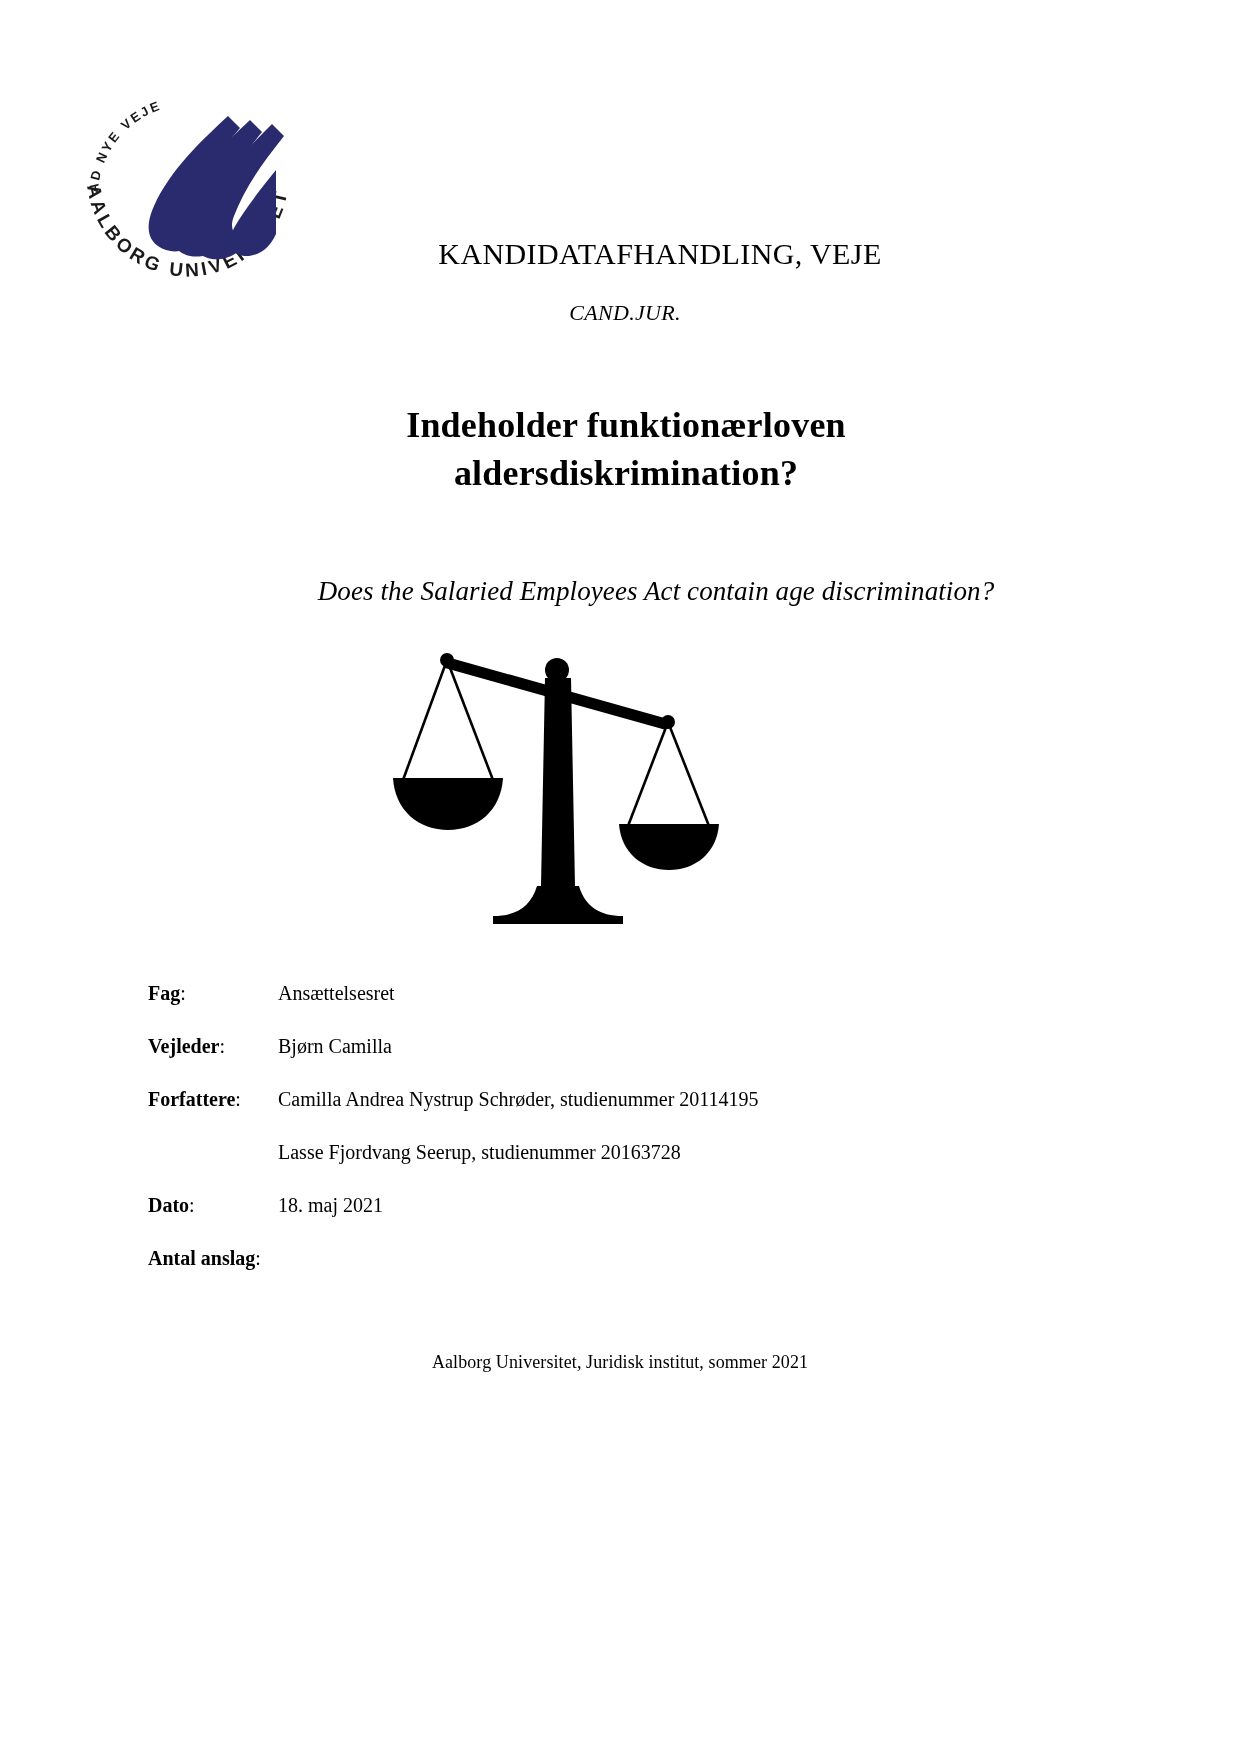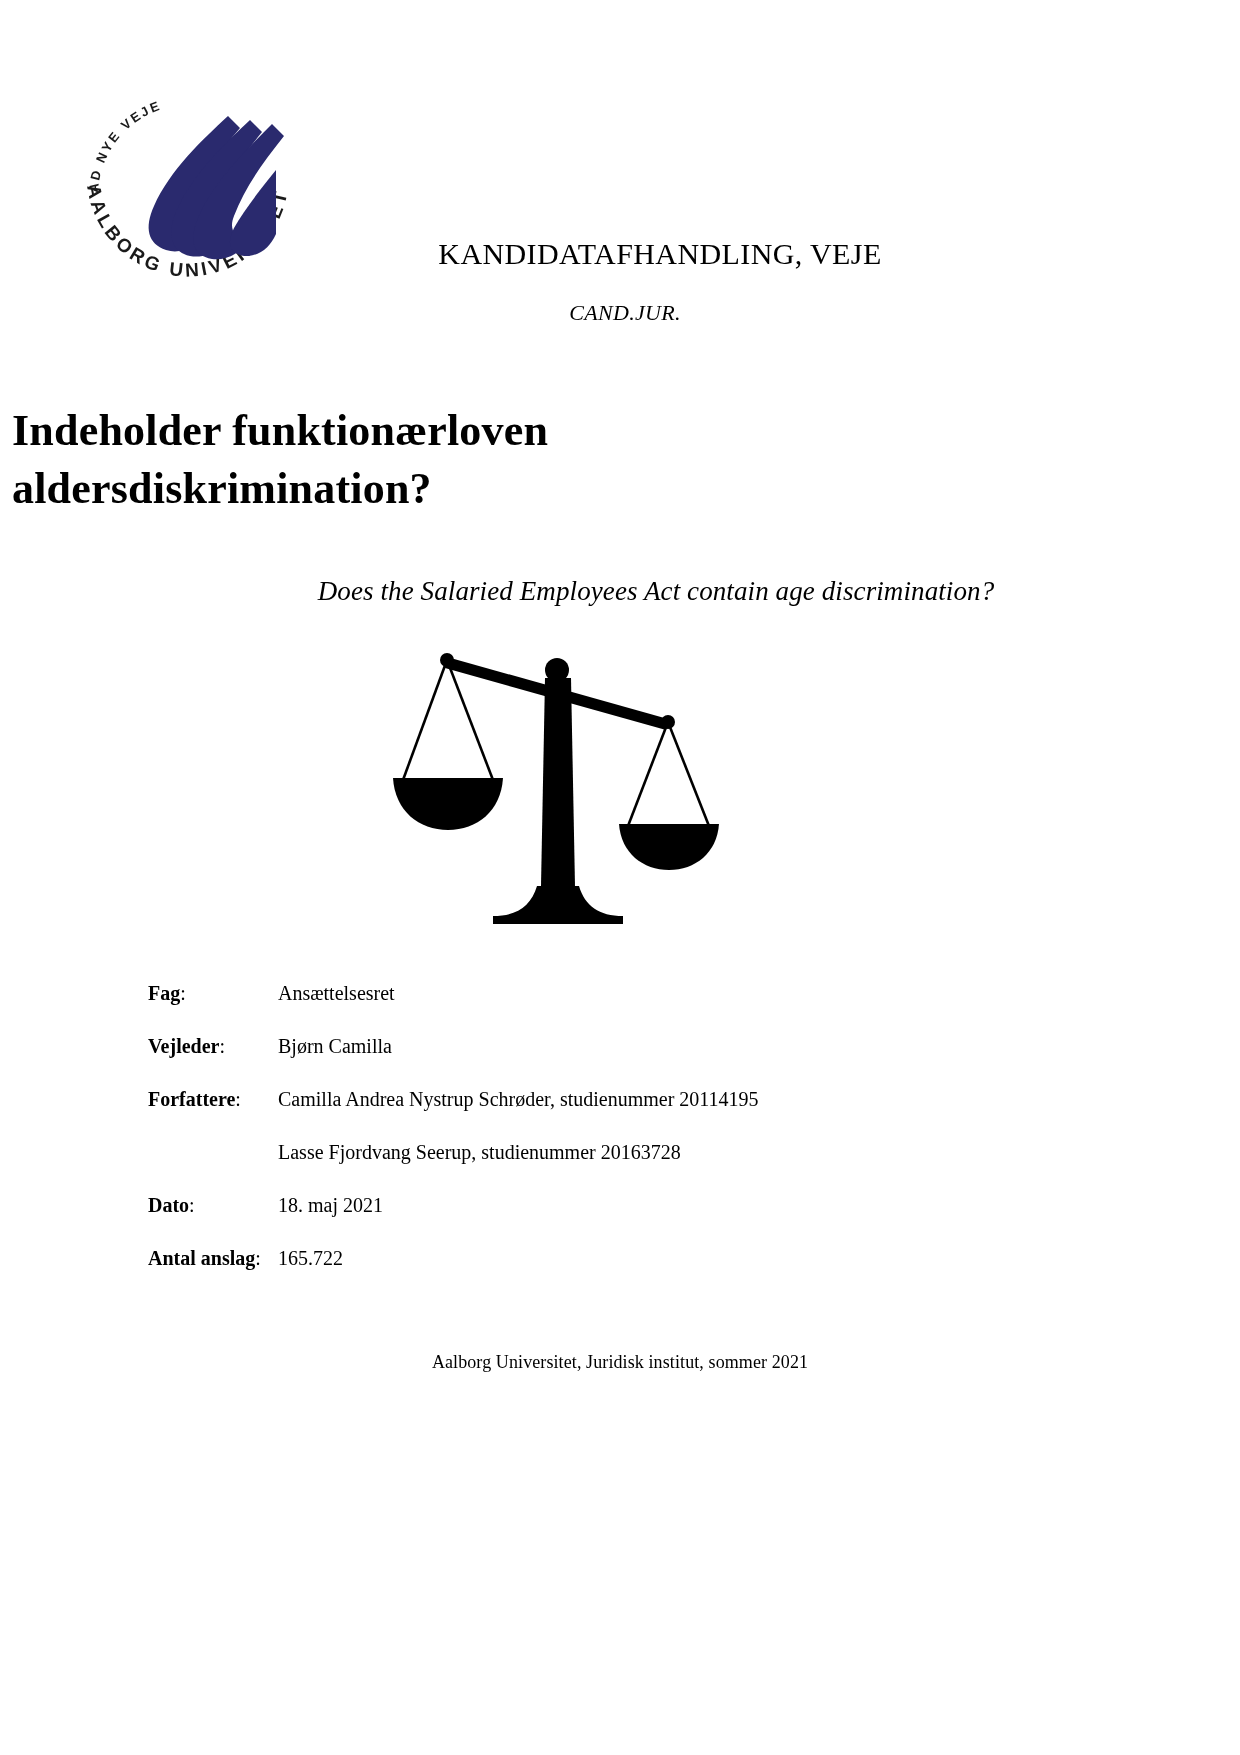--- a/index.html
+++ b/index.html
@@ -58,22 +58,22 @@
     padding-left: 10px;
     box-sizing: border-box;
   }
 
   
   .main-title {
     position: absolute;
     left: 0;
     top: 402px;
     width: 1240px;
-    text-align: left;
-    font-size: 44px;
+    text-align: center;
+    font-size: 36px;
     font-weight: bold;
     line-height: 1.32;
     letter-spacing: 0.2px;
     padding-left: 12px;
     box-sizing: border-box;
   }
   .main-title .tl { display: block; }
 
   
   .eng-subtitle {
@@ -261,20 +261,19 @@
       <div class="meta-value">Lasse Fjordvang Seerup, studienummer 20163728</div>
     </div>
 
     <div class="meta-row">
       <div class="meta-label"><span>Dato</span><span class="colon">:</span></div>
       <div class="meta-value">18. maj 2021</div>
     </div>
 
     <div class="meta-row wide">
       <div class="meta-label"><span>Antal anslag</span><span class="colon">:</span></div>
-      <div class="meta-value">165.722</div>
     </div>
 
   </div>
 
   <div class="footer">Aalborg Universitet, Juridisk institut, sommer 2021</div>
 
 </div>
 
 </body></html>

